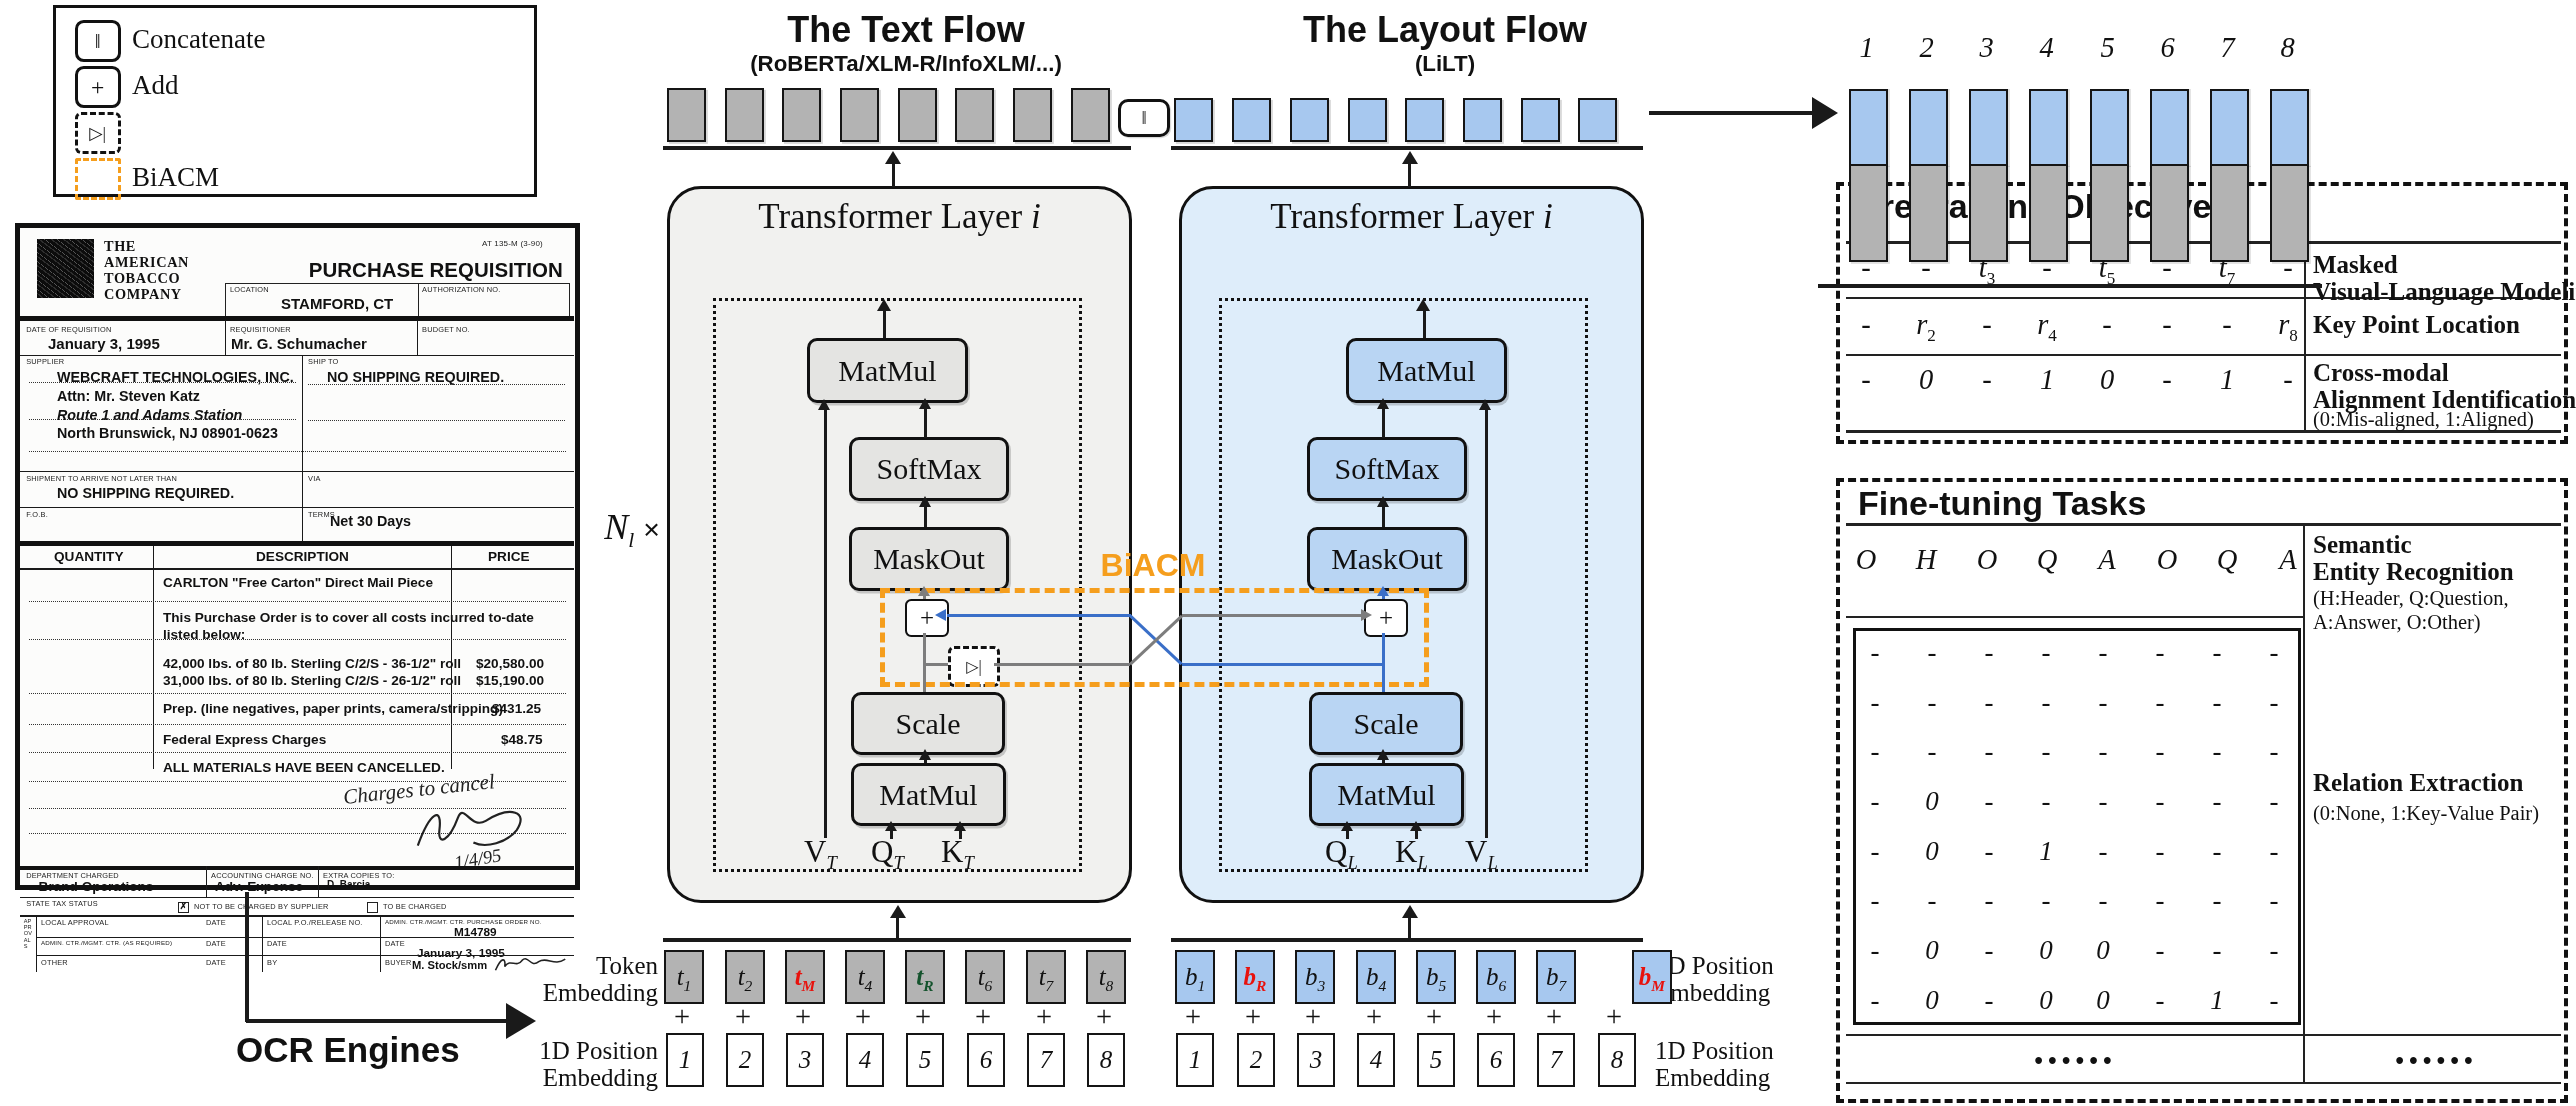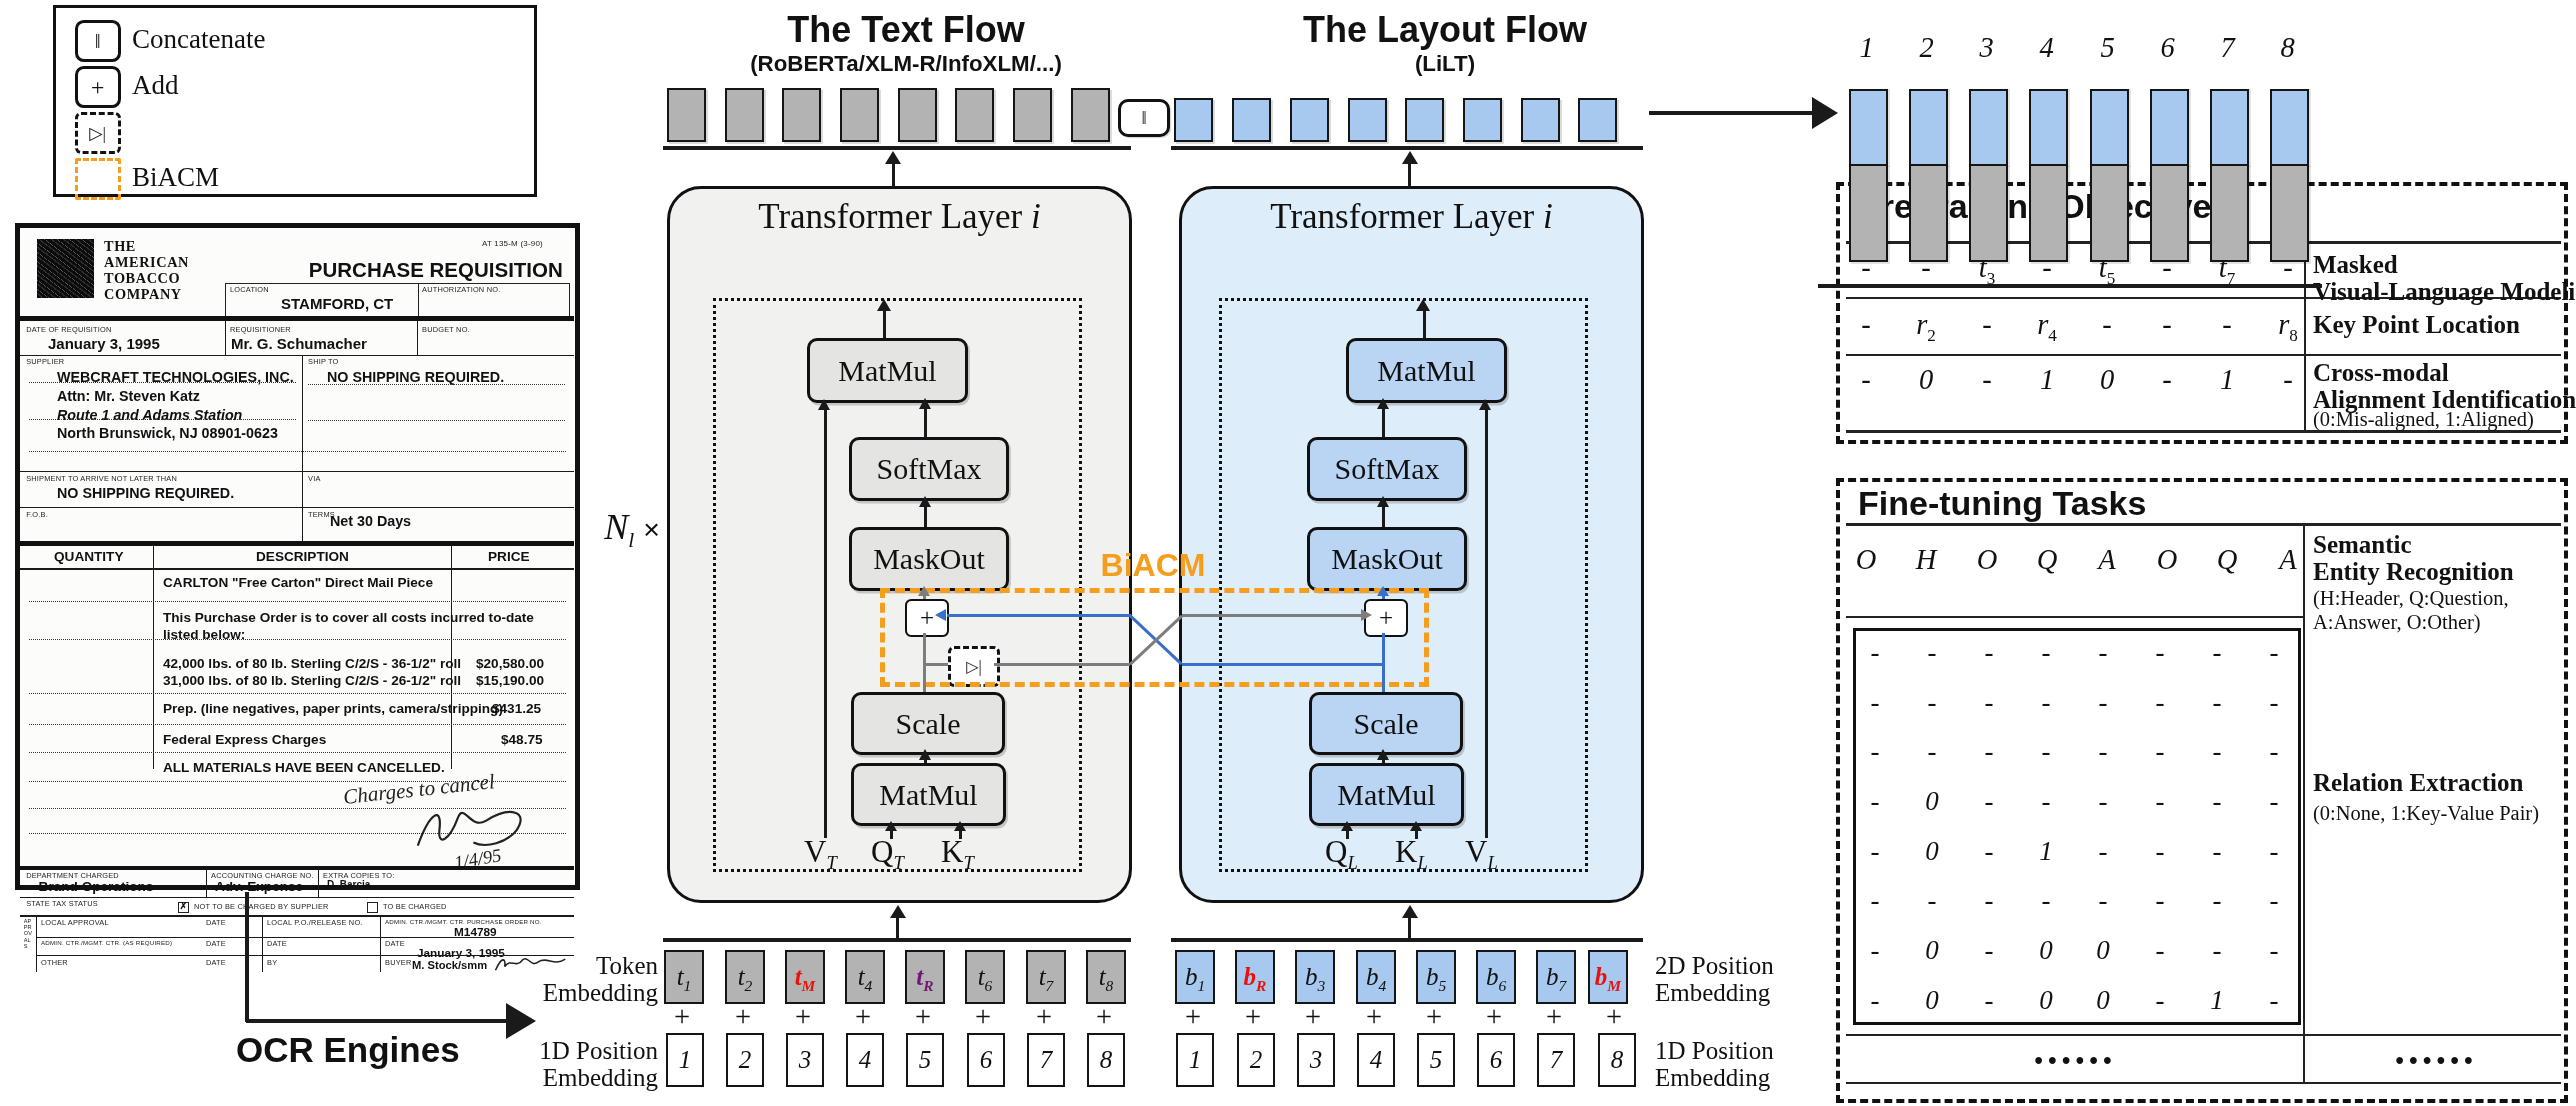--- a/index.html
+++ b/index.html
@@ -383,21 +383,21 @@
       <span style="font-style:italic;color:#E8120D;font-weight:bold;font-size:25px;">t<sub style="font-size:15.5px;line-height:0;">M</sub></span>
     </div>
     <div style="position: absolute; left: 785px; top: 1003px; width: 36px; height: 27px; display: flex; align-items: center; justify-content: center; font-size: 28.5px;">+</div>
     <div style="position: absolute; left: 786px; top: 1033px; width: 34px; height: 50px; background: rgb(255, 255, 255); border: 2.5px solid rgb(21, 21, 21); display: flex; align-items: center; justify-content: center; font-size: 25px; font-style: italic;">3</div>
     <div style="position: absolute; left: 845px; top: 950px; width: 36px; height: 50px; background: rgb(179, 179, 179); border: 2.5px solid rgb(21, 21, 21); display: flex; align-items: center; justify-content: center; font-size: 25px;">
       <span style="font-style:italic;font-size:25px;">t<sub style="font-size:15.5px;line-height:0;">4</sub></span>
     </div>
     <div style="position: absolute; left: 845px; top: 1003px; width: 36px; height: 27px; display: flex; align-items: center; justify-content: center; font-size: 28.5px;">+</div>
     <div style="position: absolute; left: 846px; top: 1033px; width: 34px; height: 50px; background: rgb(255, 255, 255); border: 2.5px solid rgb(21, 21, 21); display: flex; align-items: center; justify-content: center; font-size: 25px; font-style: italic;">4</div>
     <div style="position: absolute; left: 905px; top: 950px; width: 36px; height: 50px; background: rgb(179, 179, 179); border: 2.5px solid rgb(21, 21, 21); display: flex; align-items: center; justify-content: center; font-size: 25px;">
-      <span style="font-style:italic;color:#701a75;font-weight:bold;font-size:25px;">t<sub style="font-size:15.5px;line-height:0;">R</sub></span>
+      <span style="font-style:italic;color:#14532d;font-weight:bold;font-size:25px;">t<sub style="font-size:15.5px;line-height:0;">R</sub></span>
     </div>
     <div style="position: absolute; left: 905px; top: 1003px; width: 36px; height: 27px; display: flex; align-items: center; justify-content: center; font-size: 28.5px;">+</div>
     <div style="position: absolute; left: 906px; top: 1033px; width: 34px; height: 50px; background: rgb(255, 255, 255); border: 2.5px solid rgb(21, 21, 21); display: flex; align-items: center; justify-content: center; font-size: 25px; font-style: italic;">5</div>
     <div style="position: absolute; left: 965px; top: 950px; width: 36px; height: 50px; background: rgb(179, 179, 179); border: 2.5px solid rgb(21, 21, 21); display: flex; align-items: center; justify-content: center; font-size: 25px;">
       <span style="font-style:italic;font-size:25px;">t<sub style="font-size:15.5px;line-height:0;">6</sub></span>
     </div>
     <div style="position: absolute; left: 965px; top: 1003px; width: 36px; height: 27px; display: flex; align-items: center; justify-content: center; font-size: 28.5px;">+</div>
     <div style="position: absolute; left: 967px; top: 1033px; width: 34px; height: 50px; background: rgb(255, 255, 255); border: 2.5px solid rgb(21, 21, 21); display: flex; align-items: center; justify-content: center; font-size: 25px; font-style: italic;">6</div>
     <div style="position: absolute; left: 1026px; top: 950px; width: 36px; height: 50px; background: rgb(179, 179, 179); border: 2.5px solid rgb(21, 21, 21); display: flex; align-items: center; justify-content: center; font-size: 25px;">
       <span style="font-style:italic;font-size:25px;">t<sub style="font-size:15.5px;line-height:0;">7</sub></span>
@@ -437,21 +437,21 @@
     <div style="position: absolute; left: 1476px; top: 950px; width: 36px; height: 50px; background: rgb(167, 200, 239); border: 2.5px solid rgb(21, 21, 21); display: flex; align-items: center; justify-content: center; font-size: 25px;">
       <span style="font-style:italic;font-size:25px;">b<sub style="font-size:15.5px;line-height:0;">6</sub></span>
     </div>
     <div style="position: absolute; left: 1476px; top: 1003px; width: 36px; height: 27px; display: flex; align-items: center; justify-content: center; font-size: 28.5px;">+</div>
     <div style="position: absolute; left: 1477px; top: 1033px; width: 34px; height: 50px; background: rgb(255, 255, 255); border: 2.5px solid rgb(21, 21, 21); display: flex; align-items: center; justify-content: center; font-size: 25px; font-style: italic;">6</div>
     <div style="position: absolute; left: 1536px; top: 950px; width: 36px; height: 50px; background: rgb(167, 200, 239); border: 2.5px solid rgb(21, 21, 21); display: flex; align-items: center; justify-content: center; font-size: 25px;">
       <span style="font-style:italic;font-size:25px;">b<sub style="font-size:15.5px;line-height:0;">7</sub></span>
     </div>
     <div style="position: absolute; left: 1536px; top: 1003px; width: 36px; height: 27px; display: flex; align-items: center; justify-content: center; font-size: 28.5px;">+</div>
     <div style="position: absolute; left: 1537px; top: 1033px; width: 34px; height: 50px; background: rgb(255, 255, 255); border: 2.5px solid rgb(21, 21, 21); display: flex; align-items: center; justify-content: center; font-size: 25px; font-style: italic;">7</div>
-    <div style="position: absolute; left: 1588px; top: 950px; width: 36px; height: 50px; background: rgb(167, 200, 239); border: 2.5px solid rgb(21, 21, 21); display: flex; align-items: center; justify-content: center; font-size: 25px;">
+    <div style="position: absolute; left: 1632px; top: 950px; width: 36px; height: 50px; background: rgb(167, 200, 239); border: 2.5px solid rgb(21, 21, 21); display: flex; align-items: center; justify-content: center; font-size: 25px;">
       <span style="font-style:italic;color:#E8120D;font-weight:bold;font-size:25px;">b<sub style="font-size:15.5px;line-height:0;">M</sub></span>
     </div>
     <div style="position: absolute; left: 1596px; top: 1003px; width: 36px; height: 27px; display: flex; align-items: center; justify-content: center; font-size: 28.5px;">+</div>
     <div style="position: absolute; left: 1598px; top: 1033px; width: 34px; height: 50px; background: rgb(255, 255, 255); border: 2.5px solid rgb(21, 21, 21); display: flex; align-items: center; justify-content: center; font-size: 25px; font-style: italic;">8</div>
     <div style="position: absolute; left: 1849px; top: 32px; width: 35px; text-align: center; font-size: 28.5px; font-style: italic;">1</div>
     <div style="position: absolute; left: 1849px; top: 89px; width: 35px; height: 76px; background: rgb(167, 200, 239); border-top: 2.5px solid rgb(21, 21, 21); border-right: 2.5px solid rgb(21, 21, 21); border-left: 2.5px solid rgb(21, 21, 21); border-image: initial; border-bottom: none; box-shadow: rgba(0, 0, 0, 0.12) 1.9px 0px 0px;"></div>
     <div style="position: absolute; left: 1849px; top: 164px; width: 35px; height: 94px; background: rgb(179, 179, 179); border: 2.5px solid rgb(21, 21, 21); box-shadow: rgba(0, 0, 0, 0.12) 1.9px 1.9px 0px;"></div>
     <div style="position: absolute; left: 1909px; top: 32px; width: 35px; text-align: center; font-size: 28.5px; font-style: italic;">2</div>
     <div style="position: absolute; left: 1909px; top: 89px; width: 35px; height: 76px; background: rgb(167, 200, 239); border-top: 2.5px solid rgb(21, 21, 21); border-right: 2.5px solid rgb(21, 21, 21); border-left: 2.5px solid rgb(21, 21, 21); border-image: initial; border-bottom: none; box-shadow: rgba(0, 0, 0, 0.12) 1.9px 0px 0px;"></div>
     <div style="position: absolute; left: 1909px; top: 164px; width: 35px; height: 94px; background: rgb(179, 179, 179); border: 2.5px solid rgb(21, 21, 21); box-shadow: rgba(0, 0, 0, 0.12) 1.9px 1.9px 0px;"></div>

